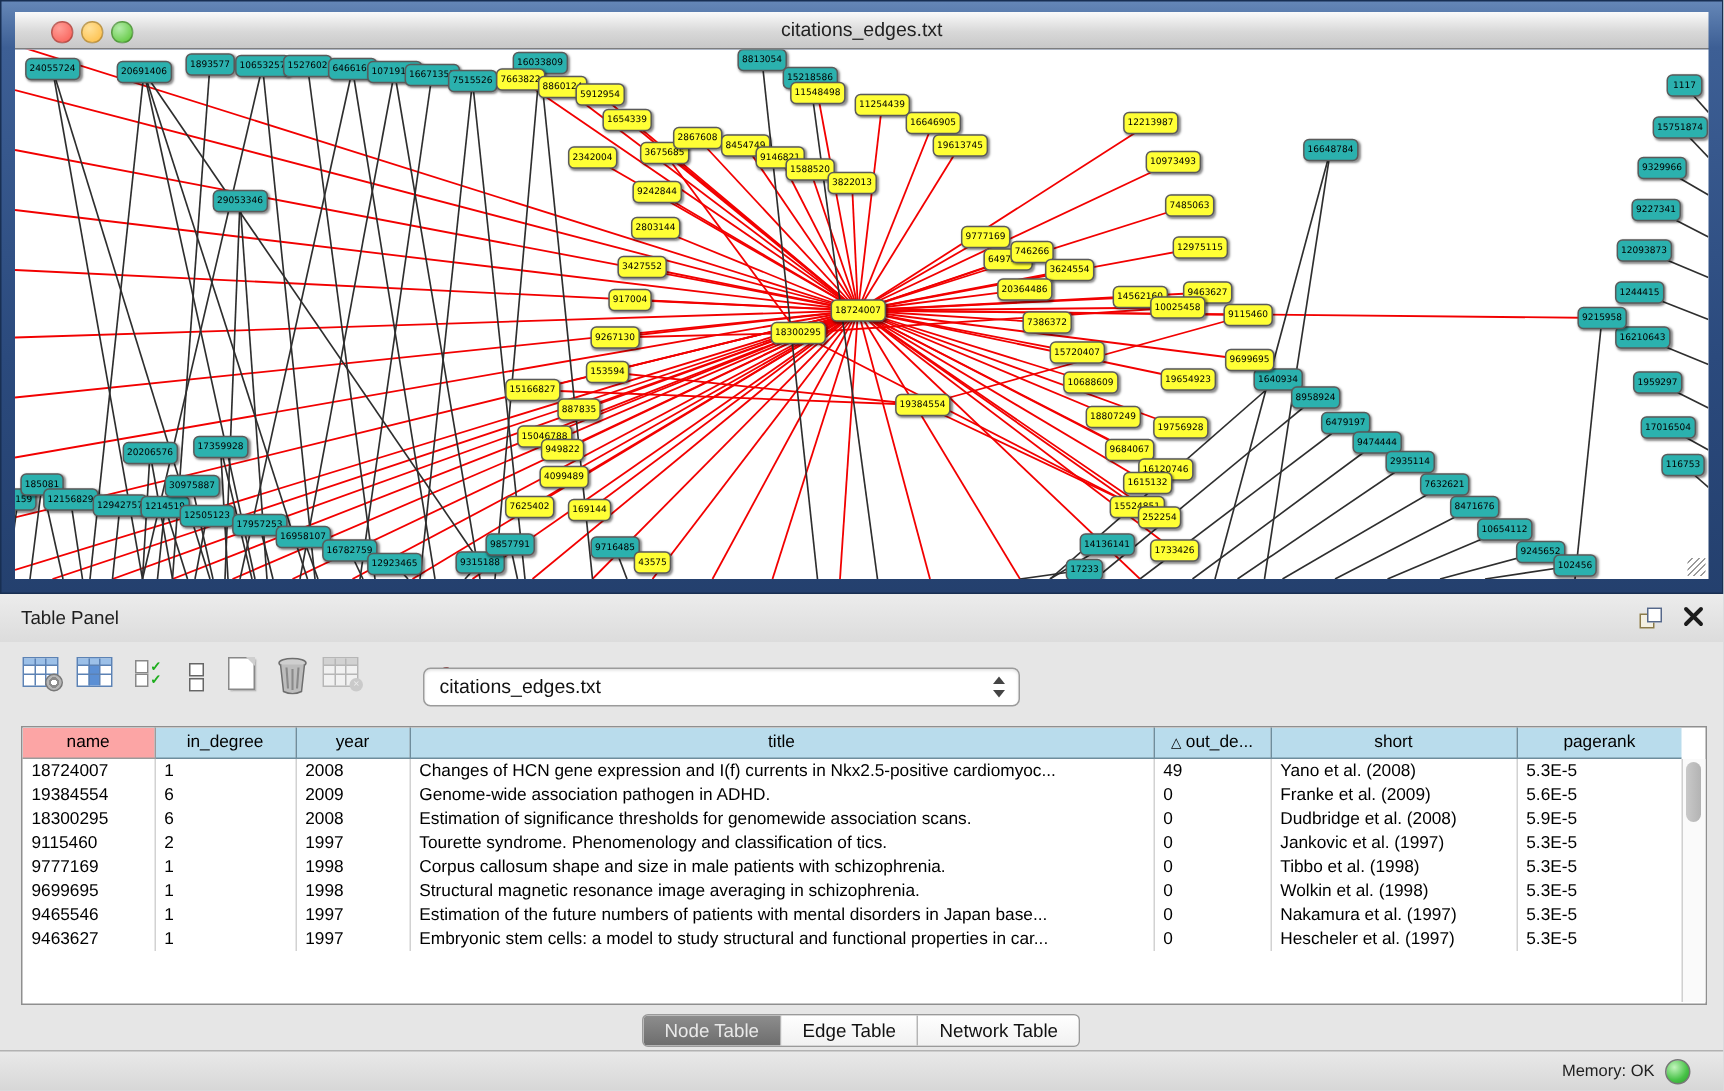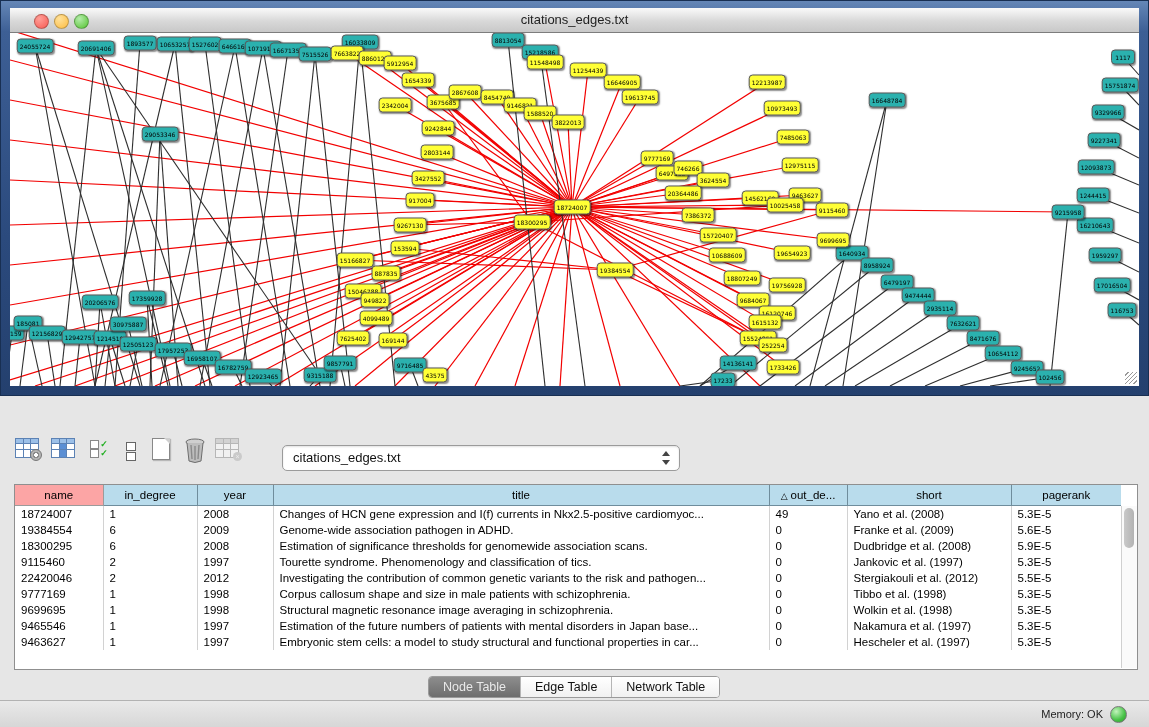--- a/index.html
+++ b/index.html
@@ -385,20 +385,32 @@
   </div>
 
   <div id="splitter-grip">
       <i></i>
       <i></i>
       <i></i>
       <i></i>
     </div>
 
   <div id="table-panel">
+    <div id="tp-titlebar">
+      <span id="tp-title">Table Panel</span>
+      <span id="tp-float">
+          <i class="sq1"></i>
+          <i class="sq2"></i>
+        </span>
+      <span id="tp-close">
+        <svg width="16" height="16">
+            <path d="M3,3 L13,13 M13,3 L3,13" stroke="#1c1c1c" stroke-width="2.6" stroke-linecap="round"></path>
+          </svg>
+      </span>
+    </div>
 
     <div id="tp-toolbar">
       <span class="tbtn" style="left:12px;">
         <span class="mini-table"><span class="hd"></span><span class="v1"></span><span class="v2"></span><span class="h1"></span><span class="mini-gear"></span></span>
       </span>
       <span class="tbtn" style="left:48px;">
         <span class="mini-table"><span class="colsel"></span><span class="hd"></span><span class="v1"></span><span class="v2"></span><span class="h1"></span></span>
       </span>
       <span class="tbtn" style="left:84px;top:8px;">
         <span class="checks">
@@ -487,29 +499,20 @@
             <tr>
               <td>9115460</td>
               <td>2</td>
               <td>1997</td>
               <td>Tourette syndrome. Phenomenology and classification of tics.</td>
               <td>0</td>
               <td>Jankovic et al. (1997)</td>
               <td>5.3E-5</td>
             </tr>
             <tr>
-              <td>22420046</td>
-              <td>2</td>
-              <td>2012</td>
-              <td>Investigating the contribution of common genetic variants to the risk and pathogen...</td>
-              <td>0</td>
-              <td>Stergiakouli et al. (2012)</td>
-              <td>5.5E-5</td>
-            </tr>
-            <tr>
               <td>9777169</td>
               <td>1</td>
               <td>1998</td>
               <td>Corpus callosum shape and size in male patients with schizophrenia.</td>
               <td>0</td>
               <td>Tibbo et al. (1998)</td>
               <td>5.3E-5</td>
             </tr>
             <tr>
               <td>9699695</td>

